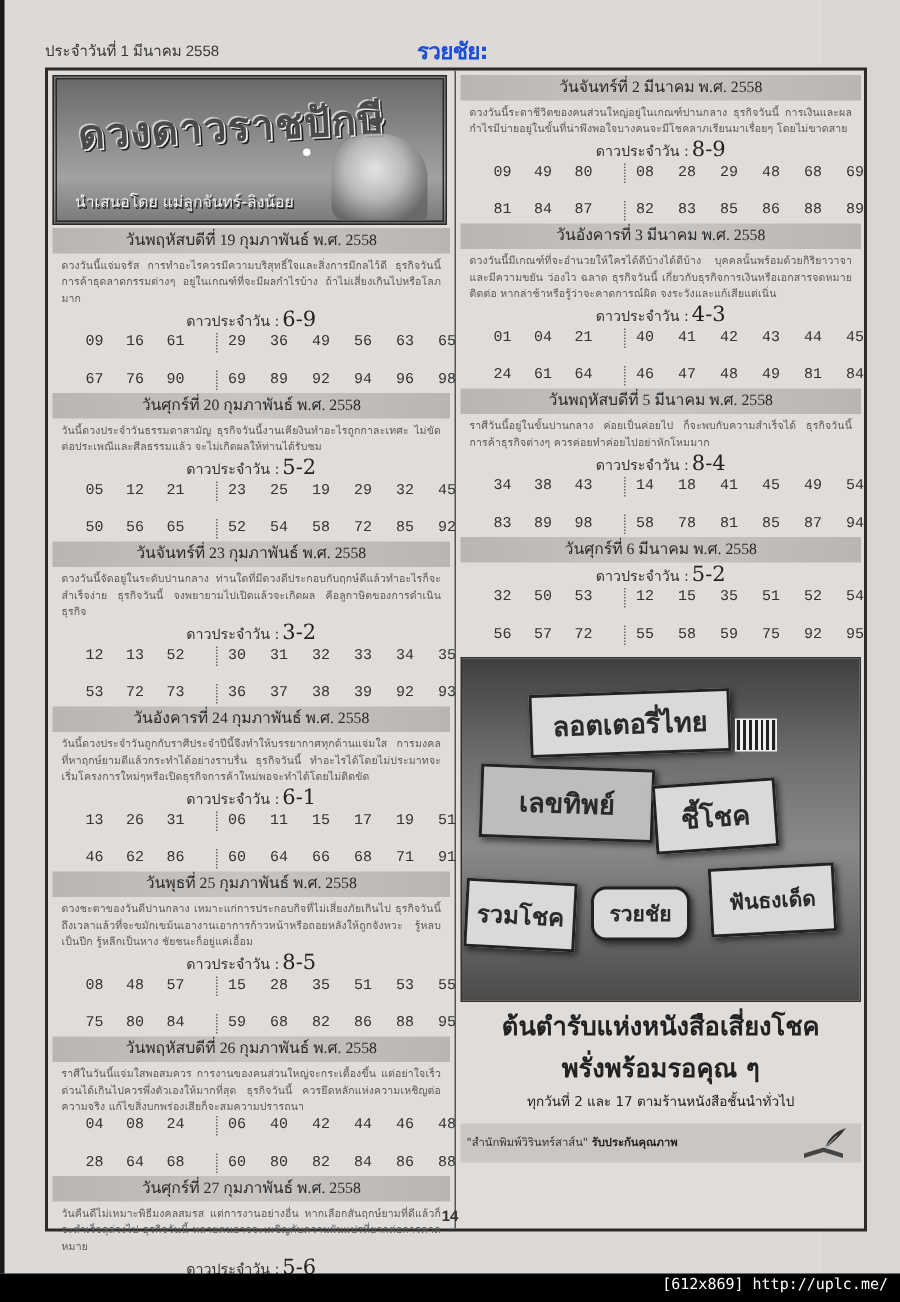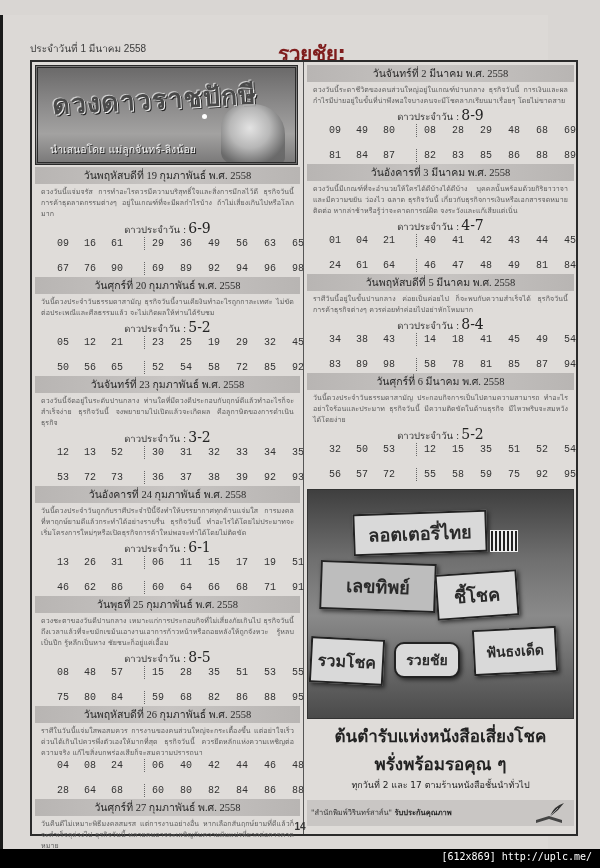--- a/index.html
+++ b/index.html
@@ -4,36 +4,36 @@
 <style>
   html, body { margin: 0; padding: 0; }
   body {
     width: 600px; height: 868px; overflow: hidden;
     background: #d9d6d3;
     font-family: "DejaVu Serif", serif;
     color: #2a2a2a;
     position: relative;
   }
   .page {
-    position: absolute; left: 0; top: 15px; width: 548px; height: 849px;
+    position: absolute; left: 0; top: 0; width: 548px; height: 849px;
     background: #dcd9d6;
   }
   .left-edge {
     position: absolute; left: 0; top: 0; width: 3px; height: 849px; background: #1a1a1a;
   }
   .header {
     position: absolute; top: 26px; left: 30px; right: 30px; height: 16px;
   }
   .header-date {
     position: absolute; left: 0; top: 0; font-family: "Liberation Sans", sans-serif;
     font-size: 10px; color: #3a3a3a;
   }
   .header-logo {
     position: absolute; left: 248px; top: -4px; font-family: "DejaVu Sans", sans-serif;
-    font-size: 21px; font-weight: bold; color: #7f1d1d; letter-spacing: -0.5px;
+    font-size: 15px; font-weight: bold; color: #1d4ed8; letter-spacing: -0.5px;
   }
   .frame {
     position: absolute; left: 30px; top: 45px; width: 548px; height: 776px;
     border: 2px solid #2b2b2b; background: #dfdcd9;
     box-sizing: border-box;
   }
   .col-left {
     position: absolute; left: 3px; top: 3px; width: 265px; height: 766px;
   }
   .col-right {
@@ -388,21 +388,21 @@
             <span>85</span>
             <span>86</span>
             <span>88</span>
             <span>89</span>
           </div>
       </div>
 
       <div>
         <div class="day-head">วันอังคารที่ 3 มีนาคม พ.ศ. 2558</div>
         <div class="day-text">ดวงวันนี้มีเกณฑ์ที่จะอำนวยให้ใครได้ดีบ้างได้ดีบ้าง บุคคลนั้นพร้อมด้วยกิริยาวาจาและมีความขยัน ว่องไว ฉลาด ธุรกิจวันนี้ เกี่ยวกับธุรกิจการเงินหรือเอกสารจดหมายติดต่อ หากล่าช้าหรือรู้ว่าจะคาดการณ์ผิด จงระวังและแก้เสียแต่เนิ่น</div>
-        <div class="star-line"><span>ดาวประจำวัน :</span><span class="sv">4-7</span></div>
+        <div class="star-line"><span>ดาวประจำวัน :</span><span class="sv">4-3</span></div>
         <div class="nums">
             <span>01</span>
             <span>04</span>
             <span>21</span>
             <span class="sep"></span>
             <span>40</span>
             <span>41</span>
             <span>42</span>
             <span>43</span>
             <span>44</span>
@@ -443,21 +443,20 @@
             <span>78</span>
             <span>81</span>
             <span>85</span>
             <span>87</span>
             <span>94</span>
           </div>
       </div>
 
       <div>
         <div class="day-head">วันศุกร์ที่ 6 มีนาคม พ.ศ. 2558</div>
-        <div class="day-text">วันนี้ดวงประจำวันธรรมดาสามัญ ประกอบกิจการเป็นไปตามความสามารถ ทำอะไรอย่าใจร้อนและประมาท ธุรกิจวันนี้ มีความติดขัดในด้านธุรกิจ มีไหวพริบจะสมหวังได้โดยง่าย</div>
         <div class="star-line"><span>ดาวประจำวัน :</span><span class="sv">5-2</span></div>
         <div class="nums">
             <span>32</span>
             <span>50</span>
             <span>53</span>
             <span class="sep"></span>
             <span>12</span>
             <span>15</span>
             <span>35</span>
             <span>51</span>

